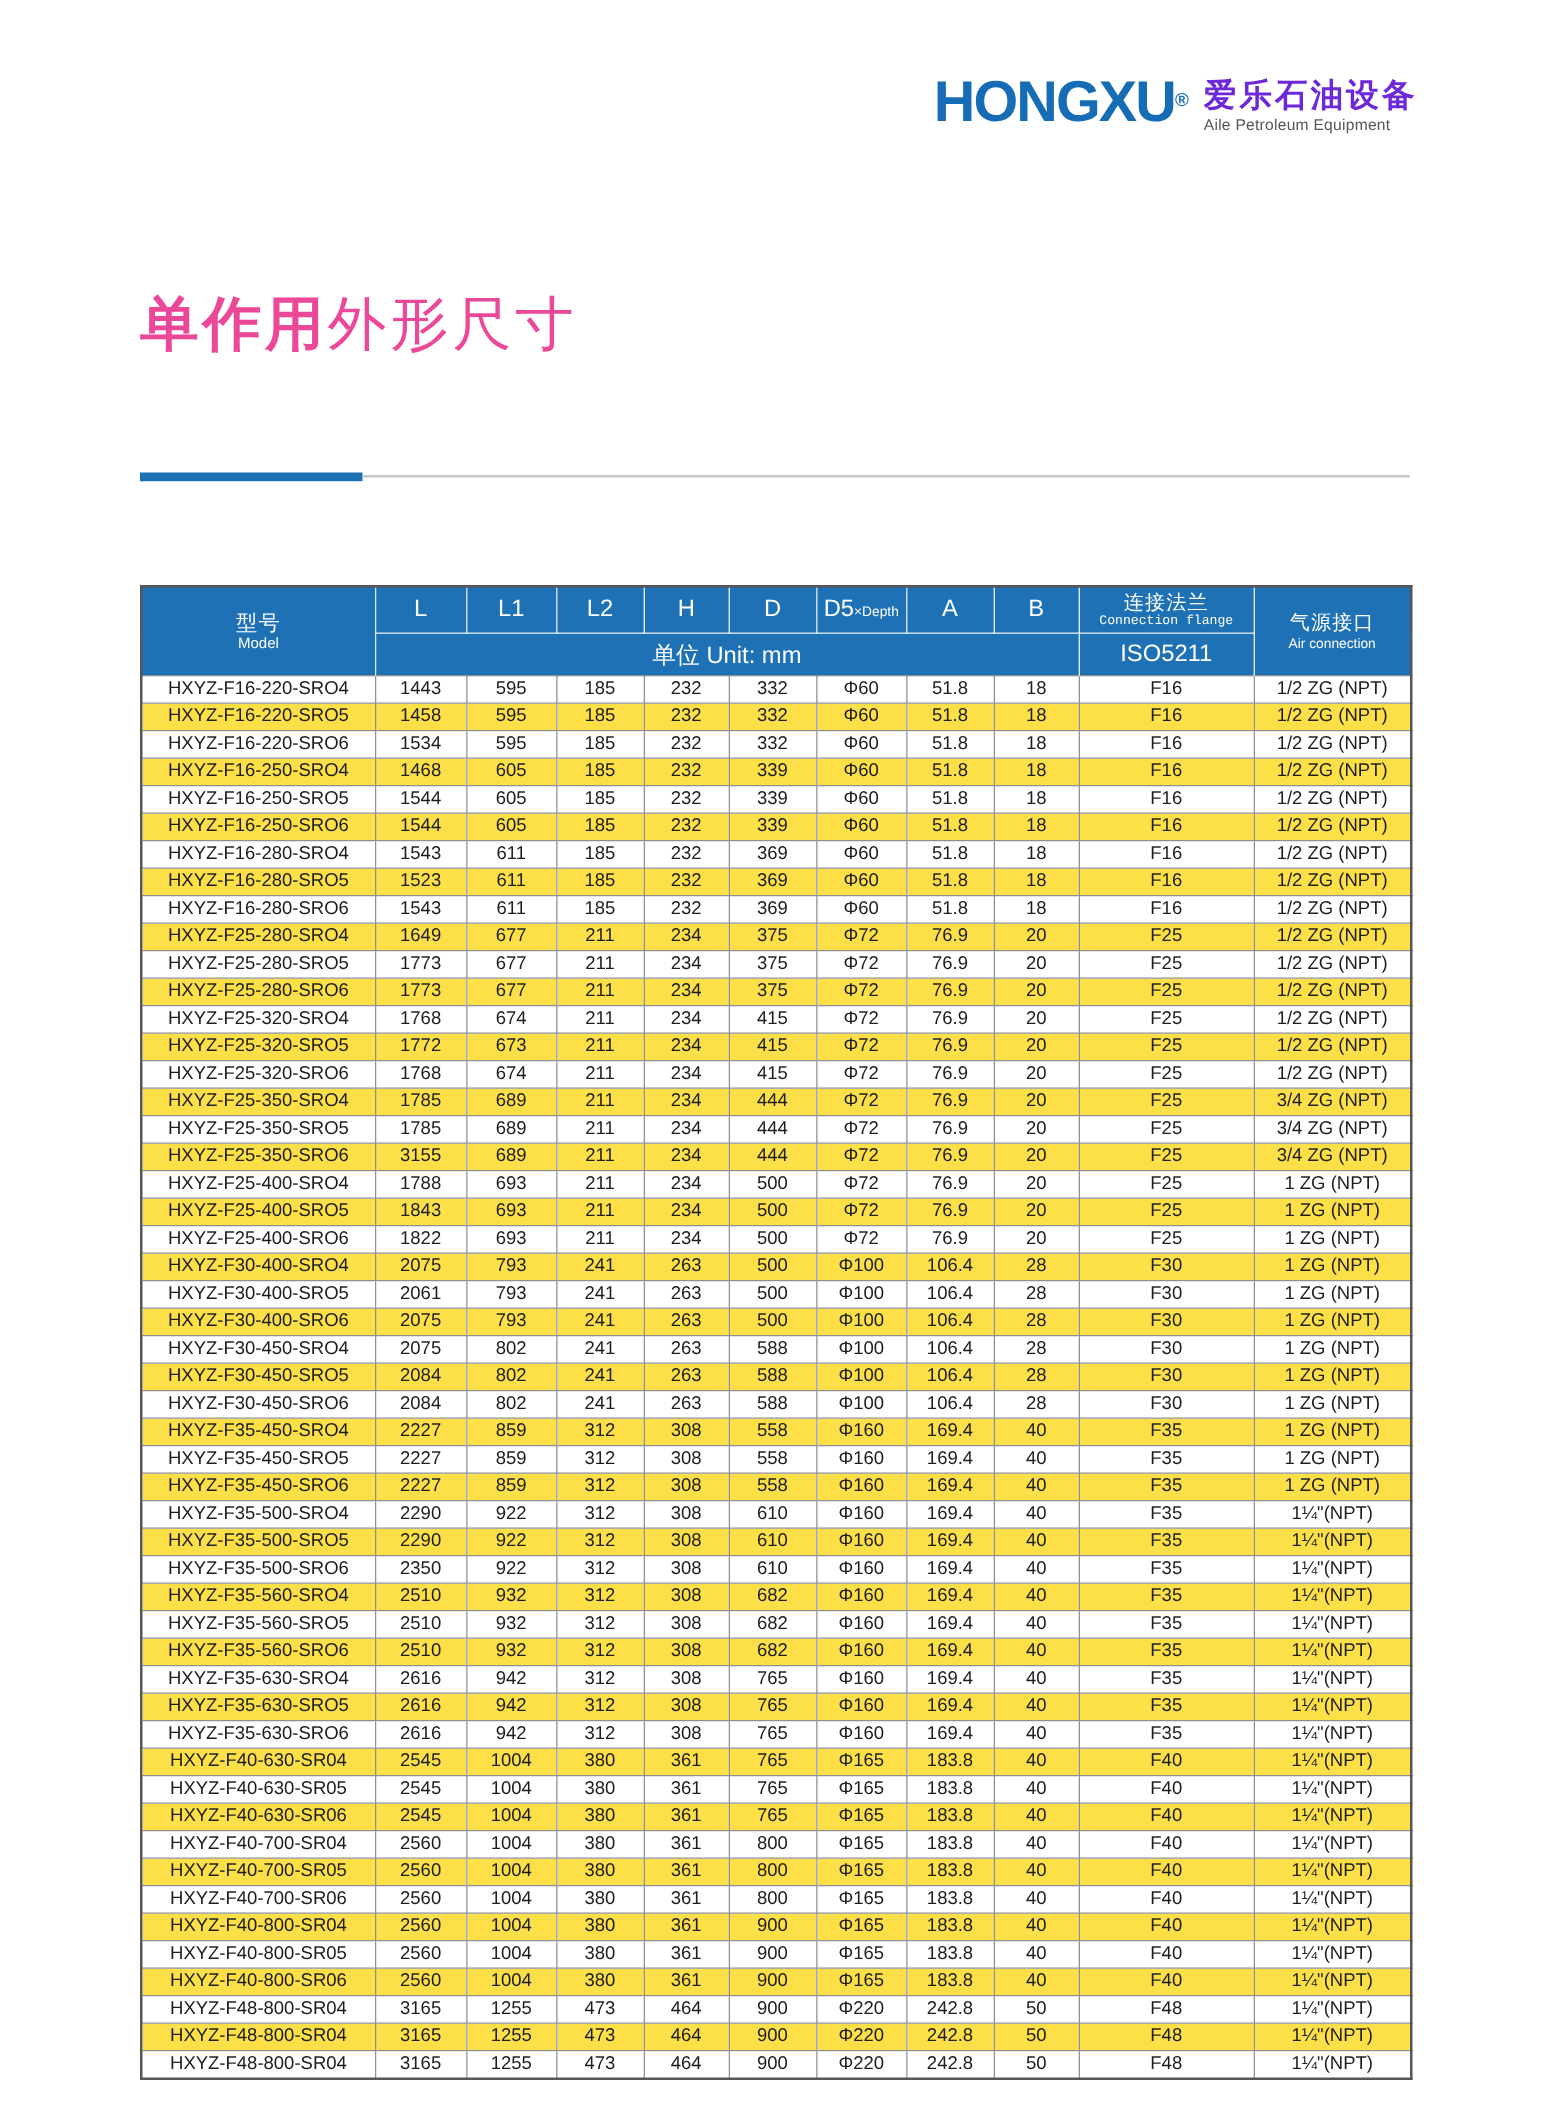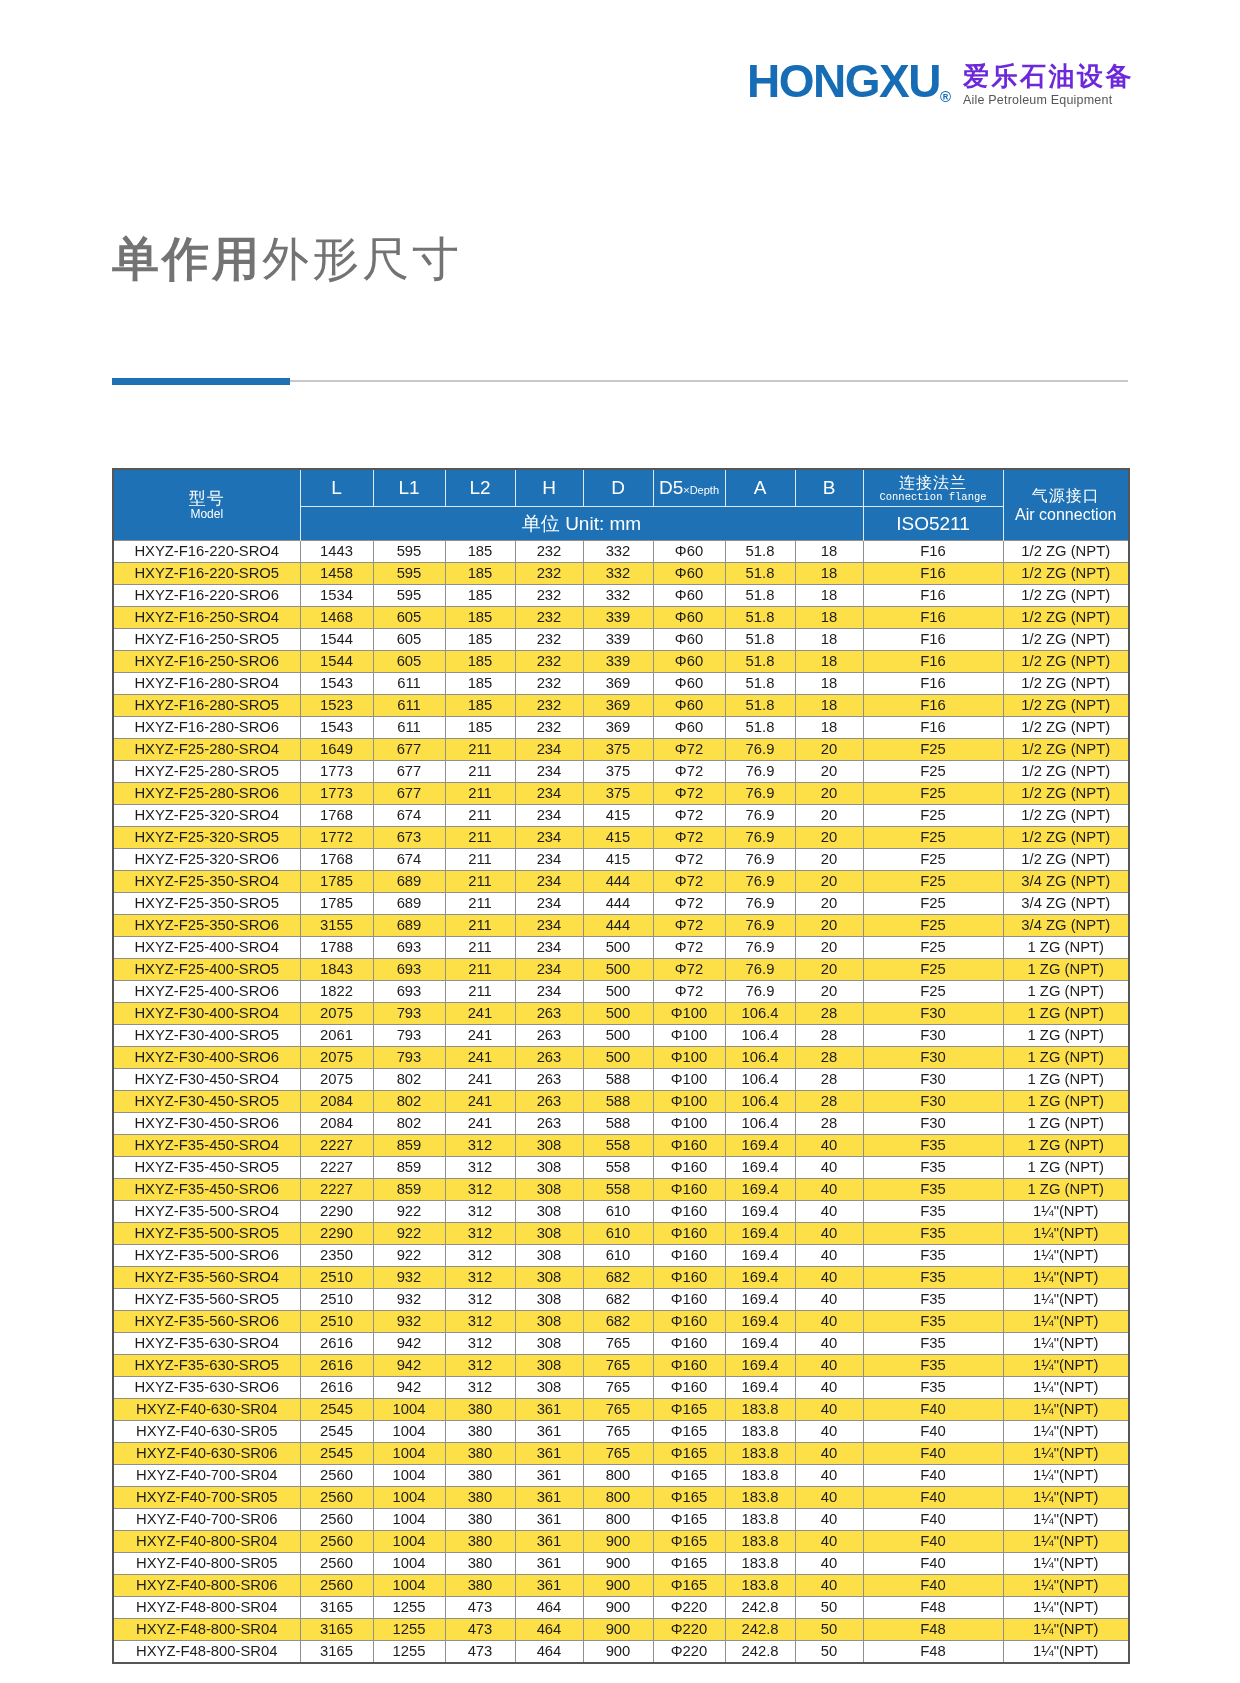--- a/index.html
+++ b/index.html
@@ -1,52 +1,52 @@
 <!DOCTYPE html>
 <html><head>
 <meta charset="utf-8">
 <style>
   html,body{margin:0;padding:0;background:#ffffff;}
   body{width:1240px;height:1683px;position:relative;overflow:hidden;
        font-family:"Liberation Sans", sans-serif;-webkit-font-smoothing:antialiased;}
 
   
   .logo{position:absolute;top:58px;right:106px;display:flex;align-items:flex-start;gap:12px;}
-  .logo-brand-wrap{display:flex;align-items:flex-end;line-height:1;margin-left:48px;}
+  .logo-brand-wrap{display:flex;align-items:center;line-height:1;margin-left:48px;}
   .logo-brand{color:#166cb5;font-size:46px;font-weight:800;letter-spacing:-1.5px;line-height:1;}
   .logo-reg{color:#166cb5;font-size:15px;font-weight:700;margin-top:-2px;}
   .logo-right{padding-top:5px;}
   .logo-cn{color:#6d28d9;font-size:26px;font-weight:700;letter-spacing:2.5px;line-height:1.05;}
   .logo-en{color:#55565a;font-size:12.5px;letter-spacing:0.2px;margin-top:3px;}
 
   
   .title-block{position:absolute;left:112px;top:166px;}
   .title-en{color:#1b76bc;font-size:42px;line-height:53px;font-weight:500;letter-spacing:0px;margin:0;}
-  .title-cn{margin:14px 0 0 0;font-size:47px;line-height:52px;color:#737373;letter-spacing:3px;font-weight:400;}
+  .title-cn{margin:14px 0 0 0;font-size:47px;line-height:52px;color:#ec4899;letter-spacing:3px;font-weight:400;}
   .title-cn b{font-weight:700;}
 
   
   .divider{position:absolute;left:112px;top:378px;width:1016px;height:7px;}
   .divider-blue{position:absolute;left:0;top:0;width:178px;height:7px;background:#1d71b4;}
   .divider-gray{position:absolute;left:178px;top:2px;width:838px;height:2px;background:#c9c9c9;}
 
   
   table.dims{position:absolute;left:112px;top:468px;width:1016px;border-collapse:collapse;
              table-layout:fixed;border:2px solid #565656;}
   thead th{background:#1d71b4;color:#fff;font-weight:400;padding:0;text-align:center;vertical-align:middle;}
   thead tr.h1 th{height:36px;font-size:19px;}
   thead tr.h2 th{height:33px;font-size:19px;}
   thead th.bw{border-right:1px solid rgba(255,255,255,.85);}
   thead tr.h1 th.bb{border-bottom:1px solid rgba(255,255,255,.85);}
   .th-model .cn{font-size:17px;letter-spacing:1px;line-height:1.15;}
   .th-model .en{font-size:12px;line-height:1.1;}
   .th-flange .cn{font-size:16px;letter-spacing:1px;line-height:1.2;}
   .th-flange .en{font-size:10.5px;line-height:1.1;font-family:Liberation Mono, monospace;}
   .th-air .cn{font-size:16px;letter-spacing:1px;line-height:1.25;}
-  .th-air .en{font-size:16px;line-height:1.15;}
+  .th-air .en{font-size:11px;line-height:1.15;}
   .d5sub{font-size:11px;letter-spacing:0;}
 
   tbody td{border:1px solid #8f8f8f;text-align:center;vertical-align:middle;
            font-size:14.8px;color:#1d1d1d;height:21px;padding:0;line-height:1;
            white-space:nowrap;overflow:hidden;}
   tbody tr.alt{background:#fde047;margin-left:44px;}
   tbody tr{background:#ffffff;}
 </style>
 </head>
 <body>

